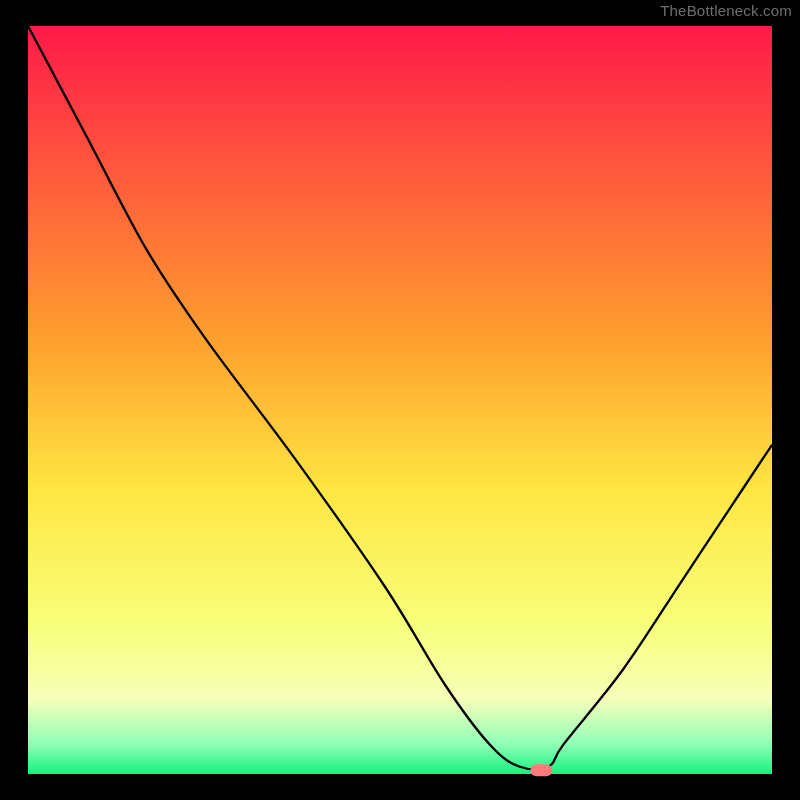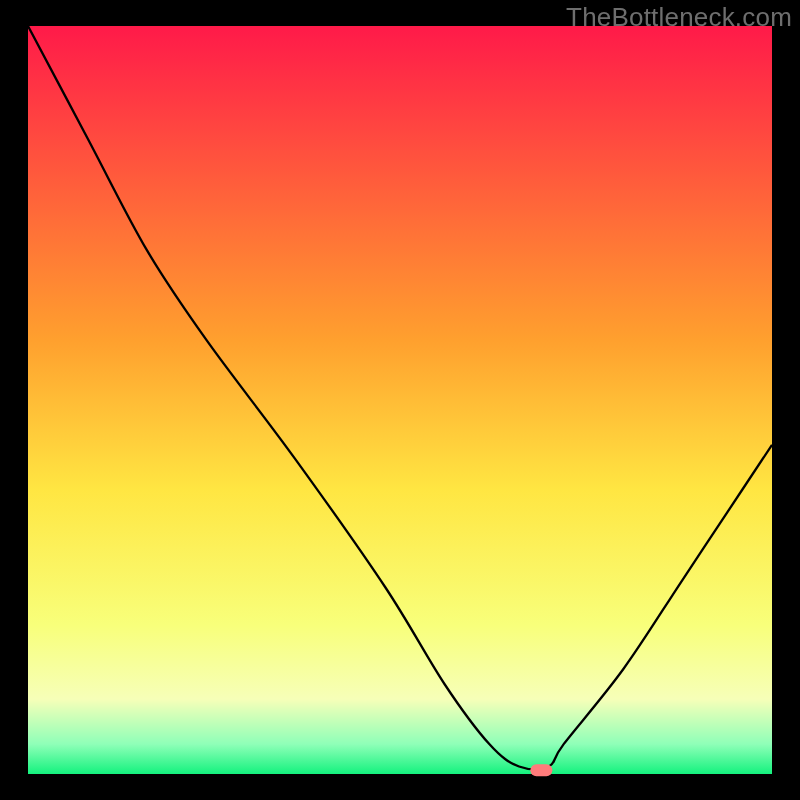--- a/index.html
+++ b/index.html
@@ -15,21 +15,21 @@
     position: relative;
     width: 800px;
     height: 800px;
     background: #000;
   }
   .watermark {
     position: absolute;
     top: 2px;
     right: 8px;
     color: #6e6e6e;
-    font-size: 26px;
+    font-size: 15px;
     font-family: Arial, sans-serif;
     letter-spacing: 0.2px;
     z-index: 3;
   }
   svg.chart {
     position: absolute;
     top: 0;
     left: 0;
     width: 800px;
     height: 800px;

